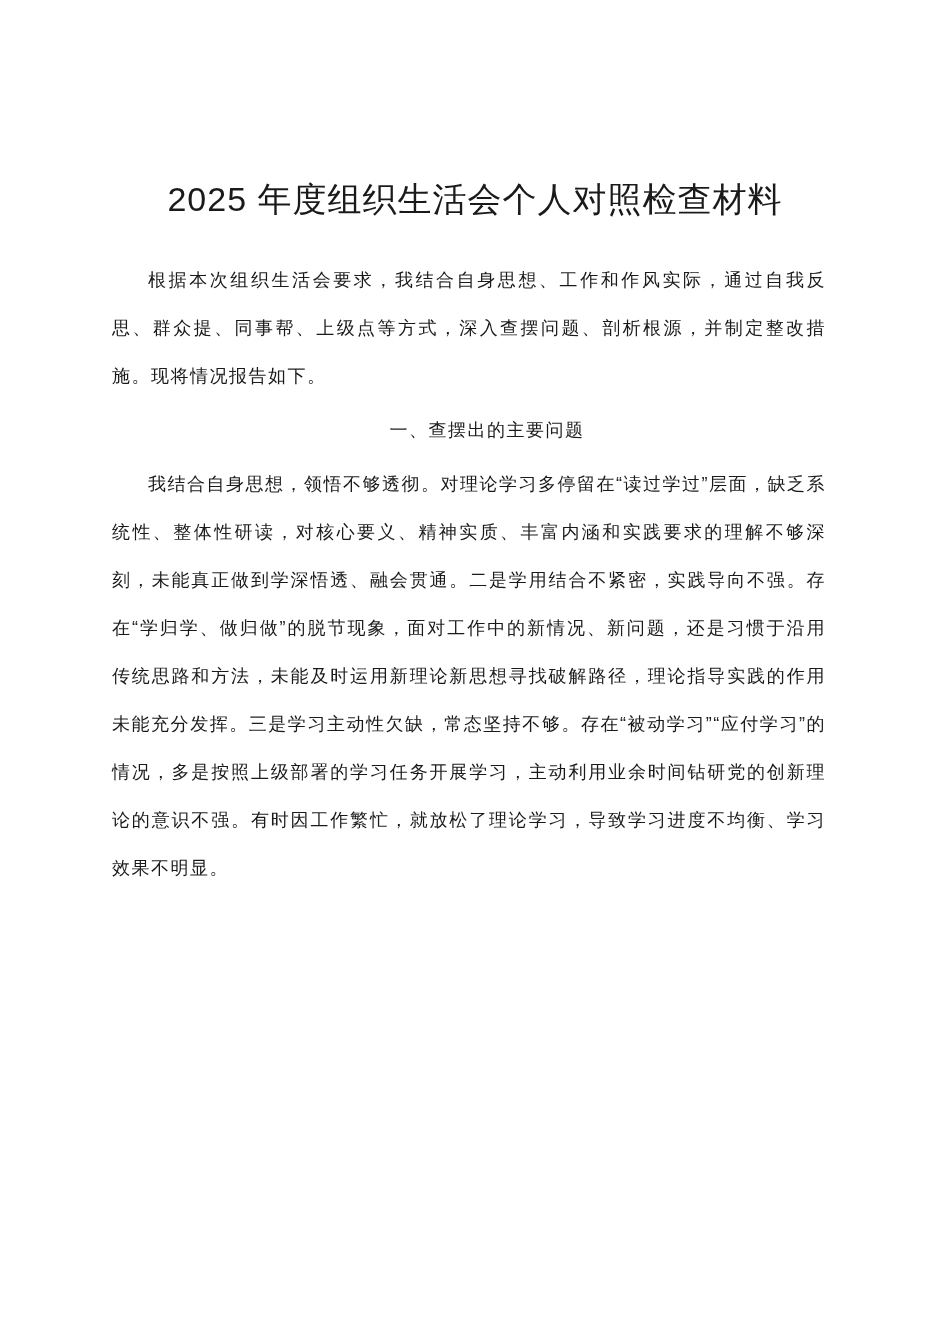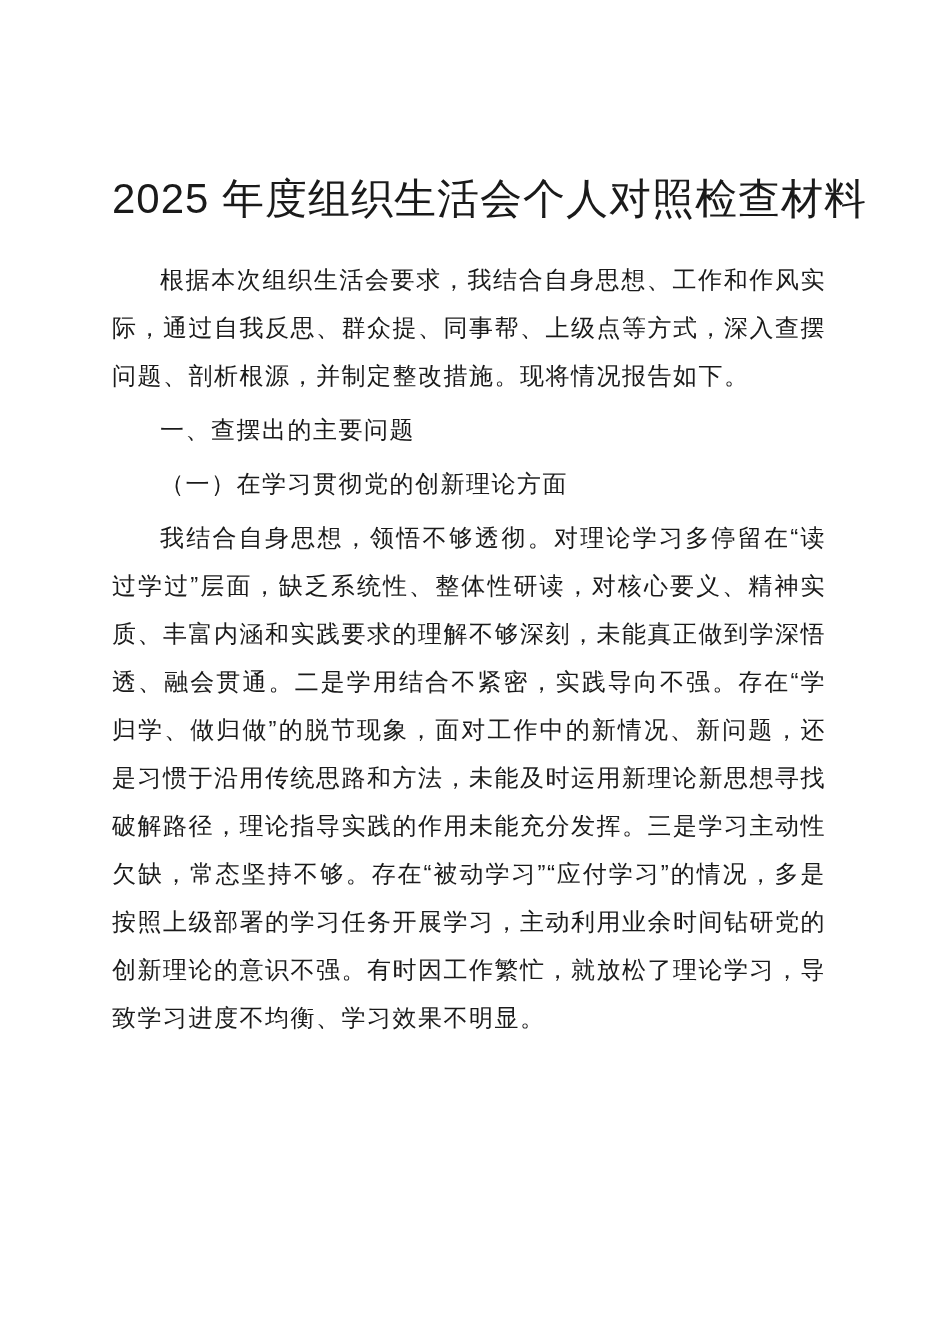--- a/index.html
+++ b/index.html
@@ -16,50 +16,49 @@
   .page {
     box-sizing: border-box;
     width: 950px;
     height: 1344px;
     background: #ffffff;
     color: #1a1a1a;
     padding: 176px 112px 0 112px;
   }
   .doc-title {
     margin: 0 0 34px 0;
-    font-size: 42px;
+    font-size: 34px;
     line-height: 46px;
     font-weight: 400;
     text-align: center;
     letter-spacing: 1px;
     white-space: nowrap;
   }
   .para {
     margin: 6px 12px 0 0;
-    font-size: 24px;
+    font-size: 18px;
     line-height: 48px;
     letter-spacing: 1.5px;
     text-indent: 2em;
     font-weight: 400;
   }
   .body-para {
     text-align: justify;
     text-justify: inter-character;
   }
   .heading-1, .heading-2 {
-    text-align: left;
+    text-align: center;
   }
 </style>
 </head>
 <body>
 
 <div class="page">
   <h1 class="doc-title">2025 年度组织生活会个人对照检查材料</h1>
 
   <p class="para body-para">根据本次组织生活会要求，我结合自身思想、工作和作风实际，通过自我反思、群众提、同事帮、上级点等方式，深入查摆问题、剖析根源，并制定整改措施。现将情况报告如下。</p>
 
   <p class="para heading-1">一、查摆出的主要问题</p>
 
-  <p class="para heading-2">（一）在学习贯彻党的创新理论方面</p>
 
   <p class="para body-para">我结合自身思想，领悟不够透彻。对理论学习多停留在“读过学过”层面，缺乏系统性、整体性研读，对核心要义、精神实质、丰富内涵和实践要求的理解不够深刻，未能真正做到学深悟透、融会贯通。二是学用结合不紧密，实践导向不强。存在“学归学、做归做”的脱节现象，面对工作中的新情况、新问题，还是习惯于沿用传统思路和方法，未能及时运用新理论新思想寻找破解路径，理论指导实践的作用未能充分发挥。三是学习主动性欠缺，常态坚持不够。存在“被动学习”“应付学习”的情况，多是按照上级部署的学习任务开展学习，主动利用业余时间钻研党的创新理论的意识不强。有时因工作繁忙，就放松了理论学习，导致学习进度不均衡、学习效果不明显。</p>
 
 </div>
 
 </body></html>

